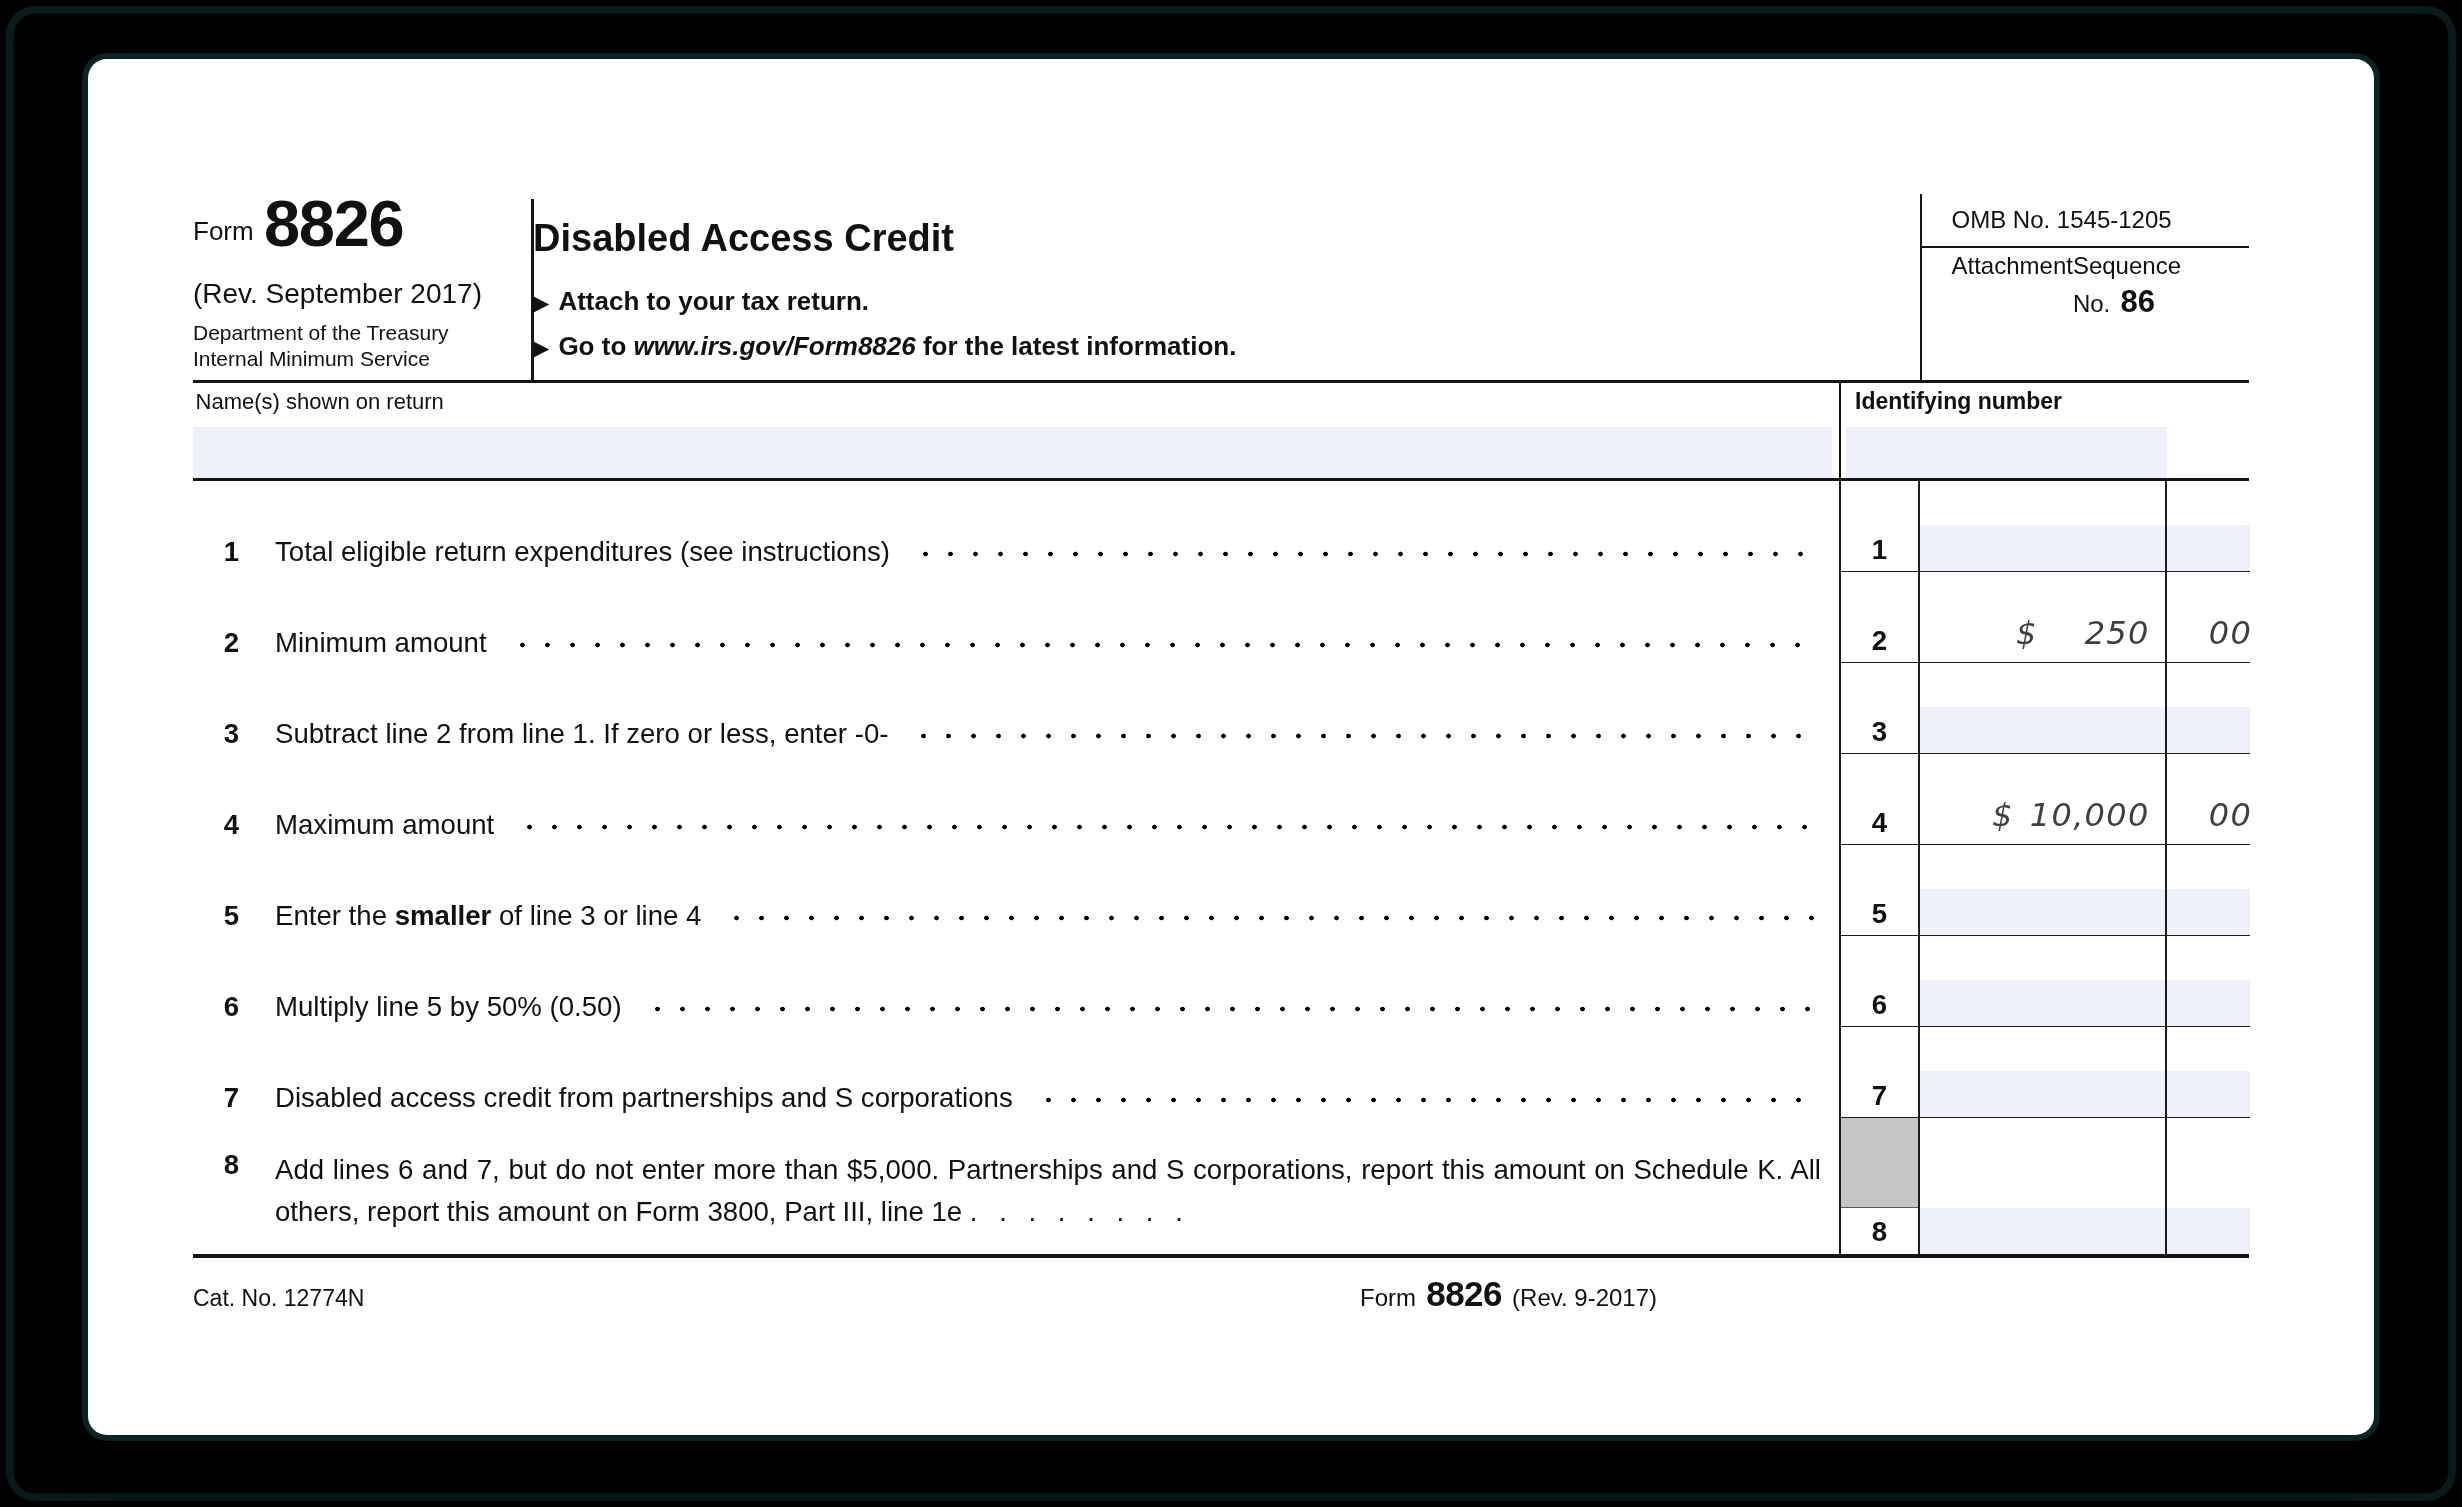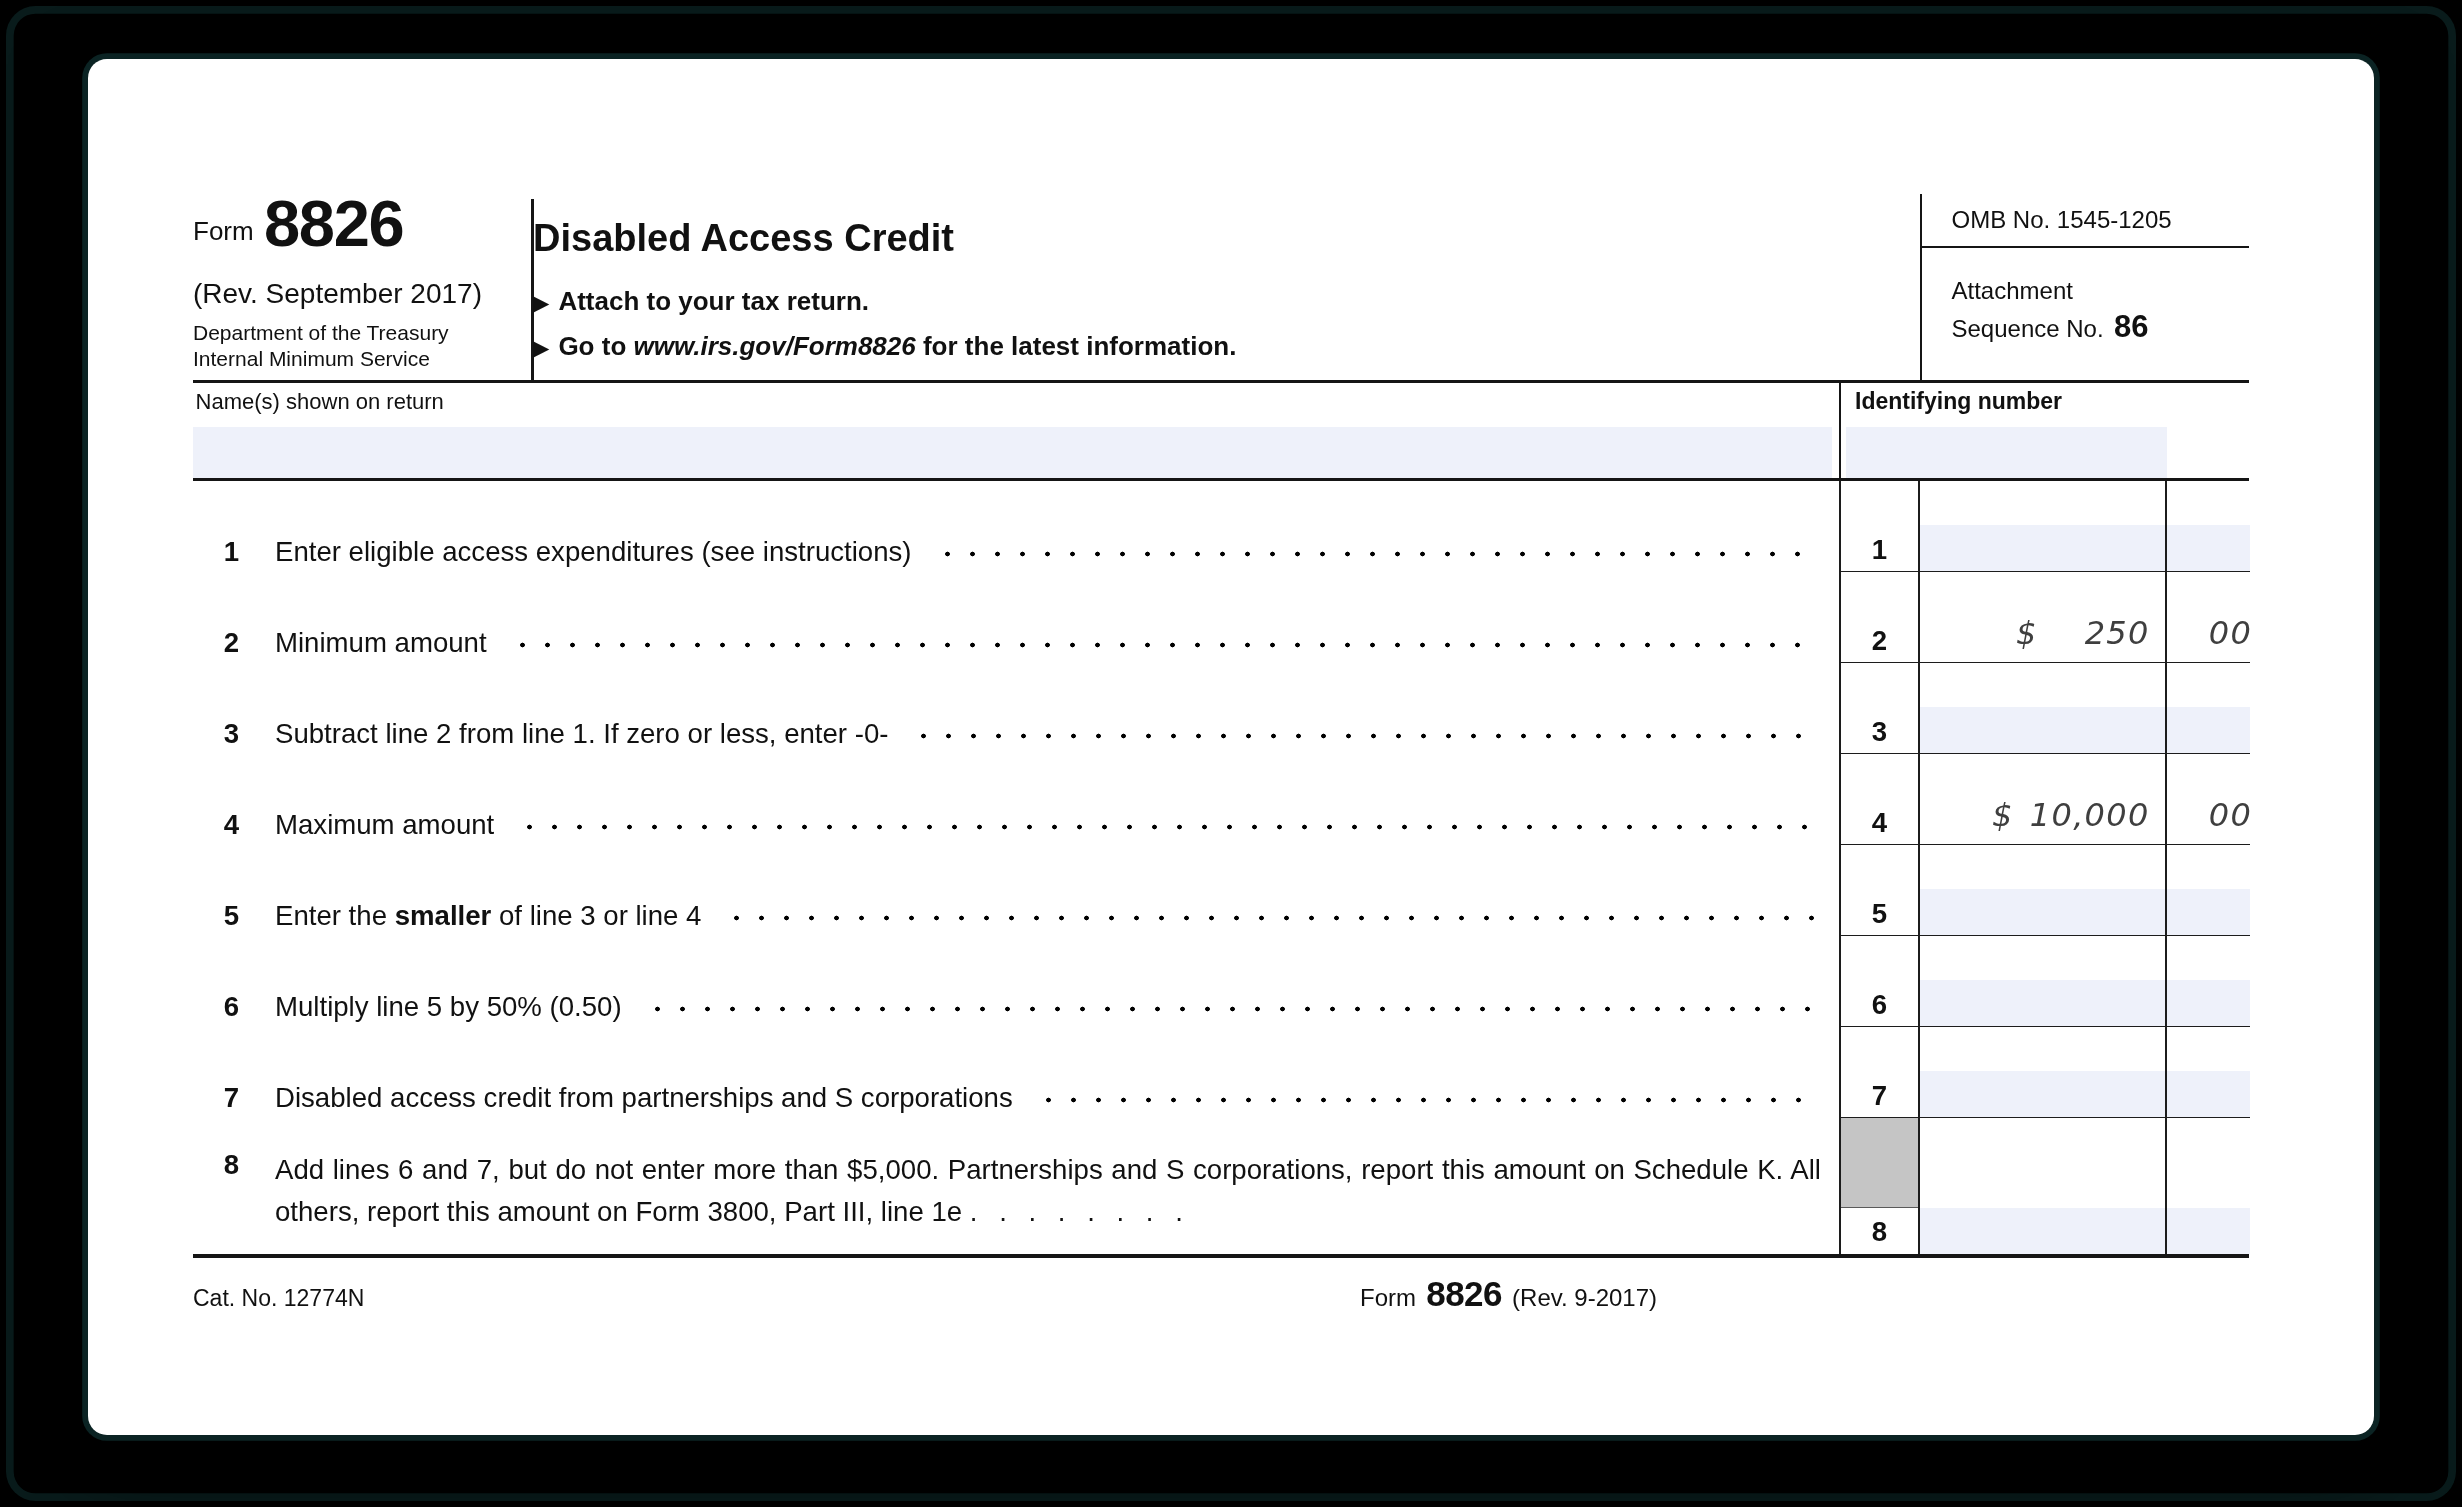--- a/index.html
+++ b/index.html
@@ -28,21 +28,21 @@
   .hd-center { position:absolute; left:340px; top:0; width:1386px; bottom:0; text-align:left; }
   .hd-title { margin-top:32px; font-size:38px; font-weight:bold; }
   .hd-attach { margin-top:26px; font-size:26px; font-weight:bold; }
   .hd-goto { margin-top:14px; font-size:26px; font-weight:bold; }
   .arrow { font-family:"DejaVu Sans",sans-serif; font-size:.82em; margin-right:9px; }
   .em { font-style:italic; }
   .hd-right { position:absolute; left:1727px; right:0; top:9px; bottom:0;
               border-left:2.6px solid #151515; display:flex; flex-direction:column; }
   .omb { height:54px; border-bottom:2.6px solid #151515; display:flex;
          align-items:center; padding-left:29.5px; font-size:24px; }
-  .attseq { flex:1; display:flex; flex-direction:column; justify-content:center;
+  .attseq { flex:1; display:flex; flex-direction:row; justify-content:center;
             padding:0 0 9px 29.5px; font-size:24px; line-height:36px; }
   .seqno { font-size:31px; font-weight:bold; margin-left:10.3px; }
 
   
   .idrow { position:relative; height:98px; border-bottom:3.8px solid #151515;
            display:grid; grid-template-columns:1646px 410px; }
   .namecell { position:relative; padding:6.4px 0 0 2.6px; font-size:22px; }
   .idcell   { position:relative; border-left:2.6px solid #151515;
               padding:5.1px 0 0 14px; font-size:23px; font-weight:bold; }
   .nblue { position:absolute; left:0; bottom:0; width:1639px; height:51px; background:#eef1fa; }
@@ -141,21 +141,21 @@
       </div>
       <div class="idcell">
         <span>Identifying number</span>
         <div class="iblue"></div>
       </div>
     </div>
 
     <div class="trow">
       <div class="cdesc">
         <span class="lno">1</span>
-        <span class="ltxt">Enter eligible access expenditures (see instructions)</span>
+        <span class="ltxt">Total eligible return expenditures (see instructions)</span>
         <span class="lead"></span>
       </div>
       <div class="cnum">1</div>
       <div class="camt">
           <div class="blue"></div>
         </div>
       <div class="ccents">
           <div class="blue"></div>
         </div>
     </div>

